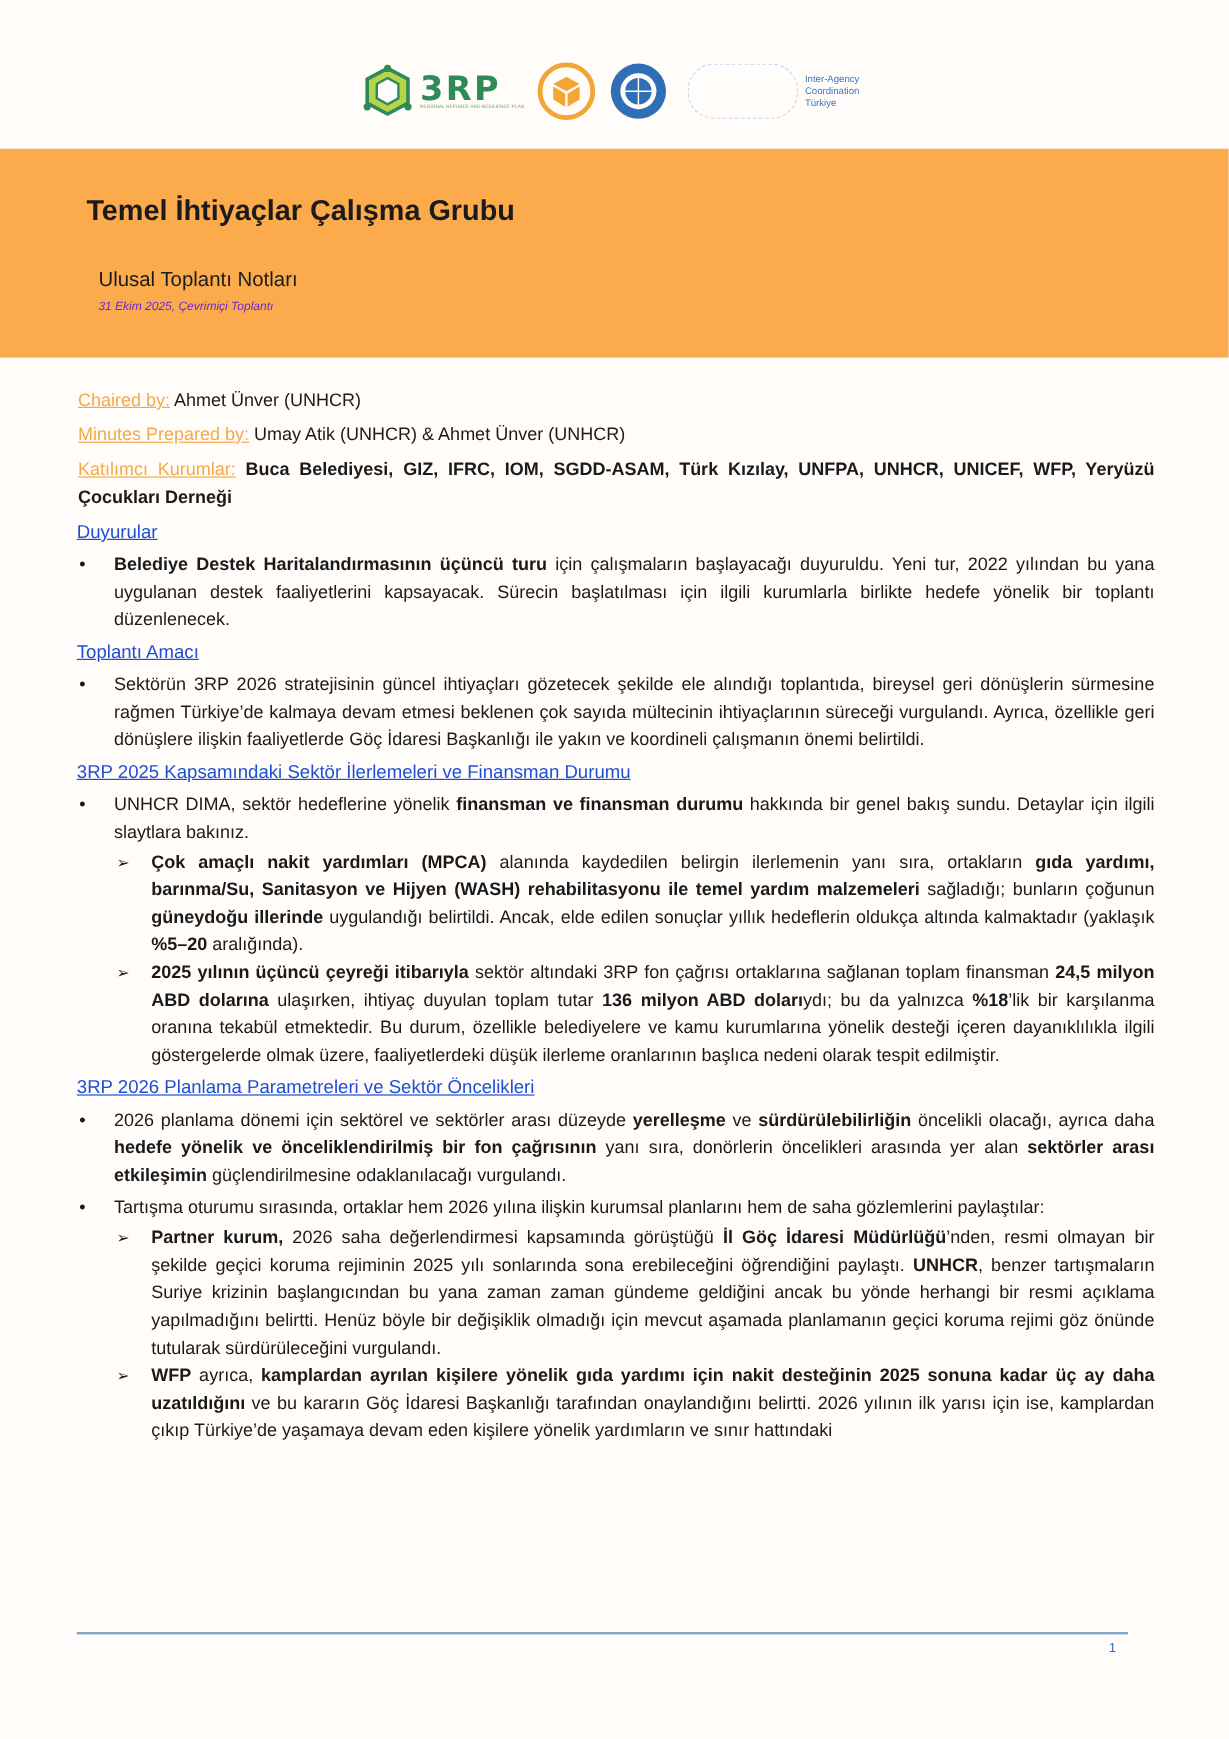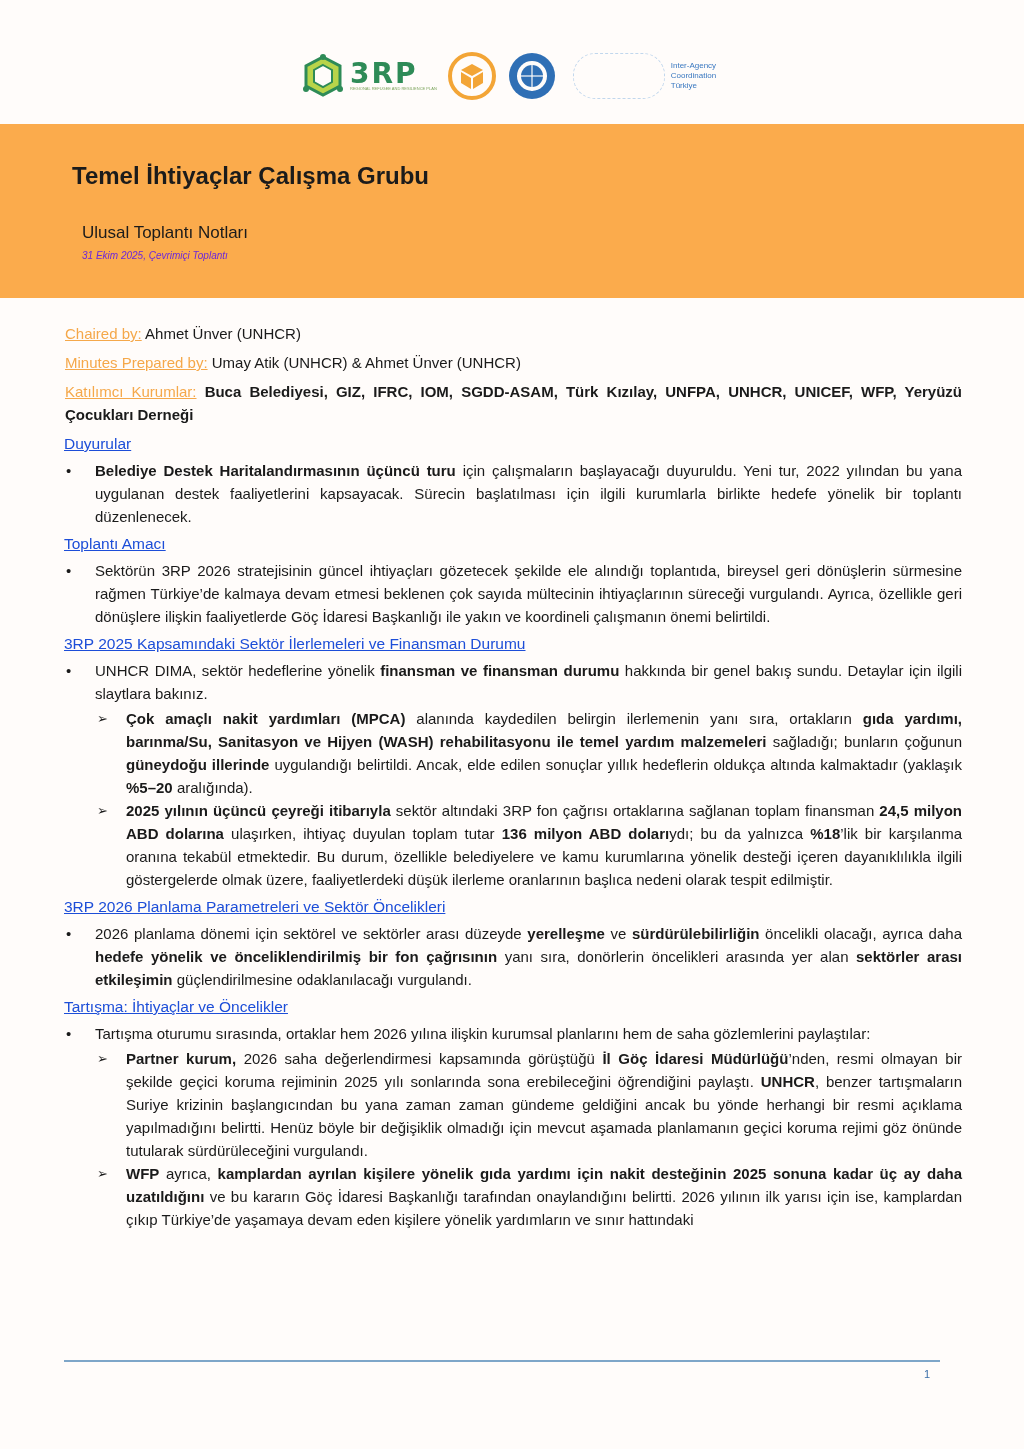--- a/index.html
+++ b/index.html
@@ -111,21 +111,20 @@
         <li><span class="arrow-icon">➢</span><span class="b">2025 yılının üçüncü çeyreği itibarıyla</span><span> sektör altındaki 3RP fon çağrısı ortaklarına sağlanan toplam finansman </span><span class="b">24,5 milyon ABD dolarına</span><span> ulaşırken, ihtiyaç duyulan toplam tutar </span><span class="b">136 milyon ABD doları</span><span>ydı; bu da yalnızca </span><span class="b">%18</span><span>’lik bir karşılanma oranına tekabül etmektedir. Bu durum, özellikle belediyelere ve kamu kurumlarına yönelik desteği içeren dayanıklılıkla ilgili göstergelerde olmak üzere, faaliyetlerdeki düşük ilerleme oranlarının başlıca nedeni olarak tespit edilmiştir.</span></li>
       </ul>
     </li>
   </ul>
 
   <div class="heading">3RP 2026 Planlama Parametreleri ve Sektör Öncelikleri</div>
   <ul class="bullets">
     <li><span>2026 planlama dönemi için sektörel ve sektörler arası düzeyde </span><span class="b">yerelleşme</span><span> ve </span><span class="b">sürdürülebilirliğin</span><span> öncelikli olacağı, ayrıca daha </span><span class="b">hedefe yönelik ve önceliklendirilmiş bir fon çağrısının</span><span> yanı sıra, donörlerin öncelikleri arasında yer alan </span><span class="b">sektörler arası etkileşimin</span><span> güçlendirilmesine odaklanılacağı vurgulandı.</span></li>
   </ul>
 
-  <div class="heading">Tartışma: İhtiyaçlar ve Öncelikler</div>
   <ul class="bullets">
     <li>
       <span>Tartışma oturumu sırasında, ortaklar hem 2026 yılına ilişkin kurumsal planlarını hem de saha gözlemlerini paylaştılar:</span>
       <ul class="arrows">
         <li><span class="arrow-icon">➢</span><span class="b">Partner kurum,</span><span> 2026 saha değerlendirmesi kapsamında görüştüğü </span><span class="b">İl Göç İdaresi Müdürlüğü</span><span>’nden, resmi olmayan bir şekilde geçici koruma rejiminin 2025 yılı sonlarında sona erebileceğini öğrendiğini paylaştı. </span><span class="b">UNHCR</span><span>, benzer tartışmaların Suriye krizinin başlangıcından bu yana zaman zaman gündeme geldiğini ancak bu yönde herhangi bir resmi açıklama yapılmadığını belirtti. Henüz böyle bir değişiklik olmadığı için mevcut aşamada planlamanın geçici koruma rejimi göz önünde tutularak sürdürüleceğini vurgulandı.</span></li>
         <li><span class="arrow-icon">➢</span><span class="b">WFP</span><span> ayrıca, </span><span class="b">kamplardan ayrılan kişilere yönelik gıda yardımı için nakit desteğinin 2025 sonuna kadar üç ay daha uzatıldığını</span><span> ve bu kararın Göç İdaresi Başkanlığı tarafından onaylandığını belirtti. 2026 yılının ilk yarısı için ise, kamplardan çıkıp Türkiye’de yaşamaya devam eden kişilere yönelik yardımların ve sınır hattındaki</span></li>
       </ul>
     </li>
   </ul>
 </div>

